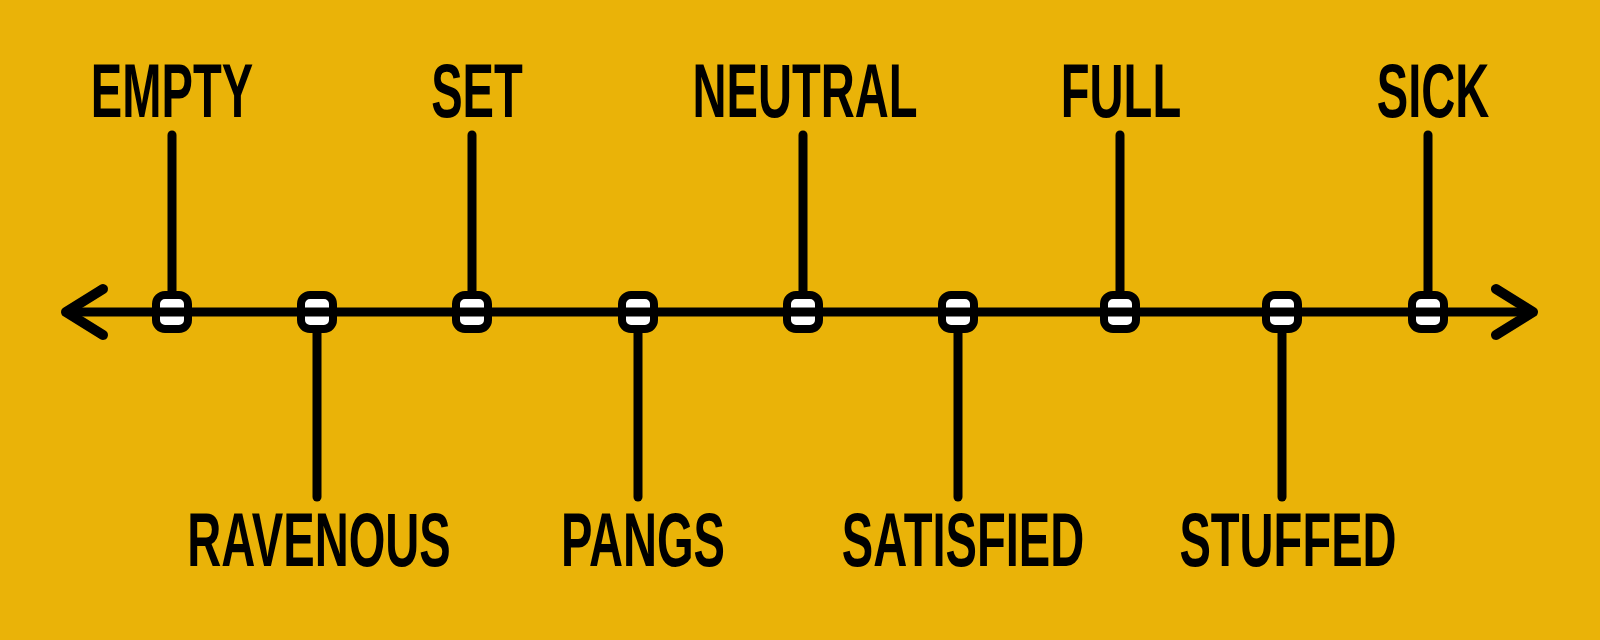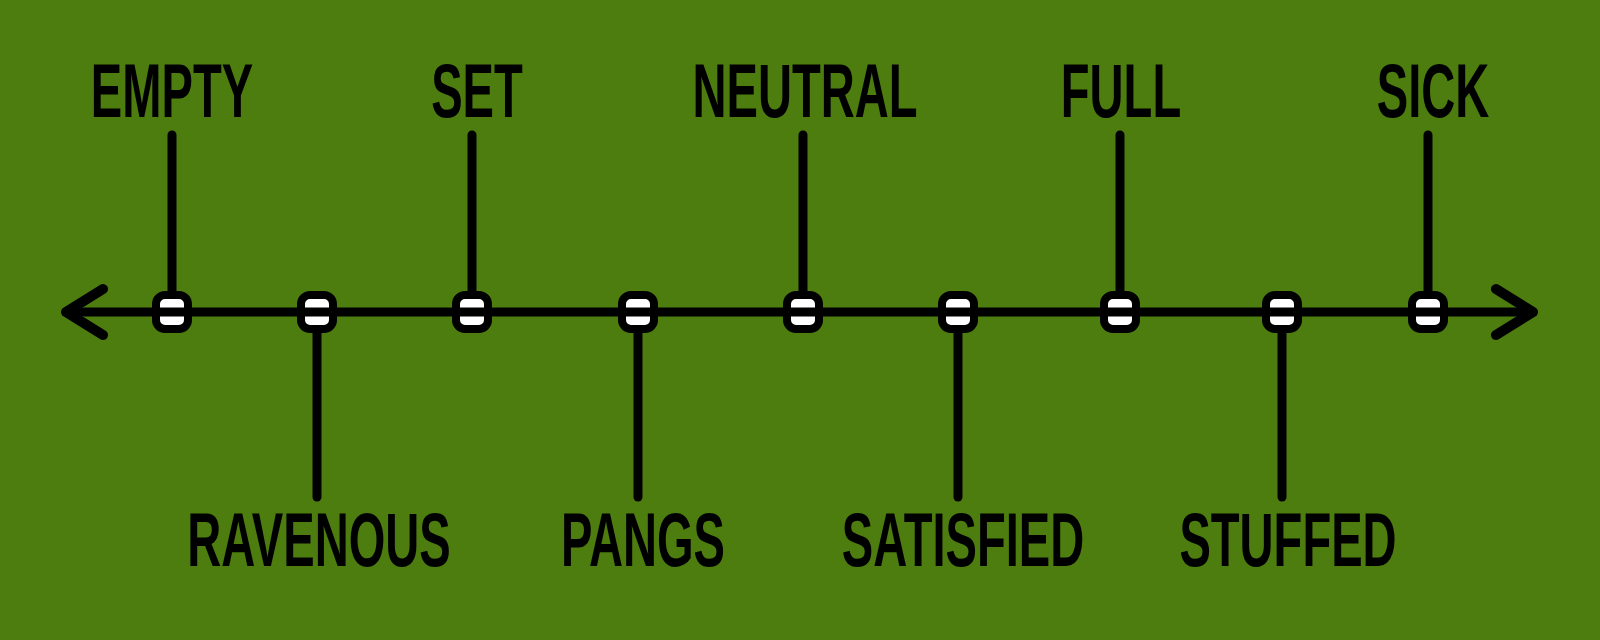--- a/index.html
+++ b/index.html
@@ -4,21 +4,21 @@
 <style>
   html, body {
     margin: 0;
     padding: 0;
     background: #ffffff;
   }
   .stage {
     position: relative;
     width: 1600px;
     height: 640px;
-    background: #4d7c0f;
+    background: #eab308;
     overflow: hidden;
   }
   svg { display: block; }
   .stem {
     stroke: #000000;
     stroke-width: 9;
     stroke-linecap: round;
   }
   .node {
     fill: #ffffff;

